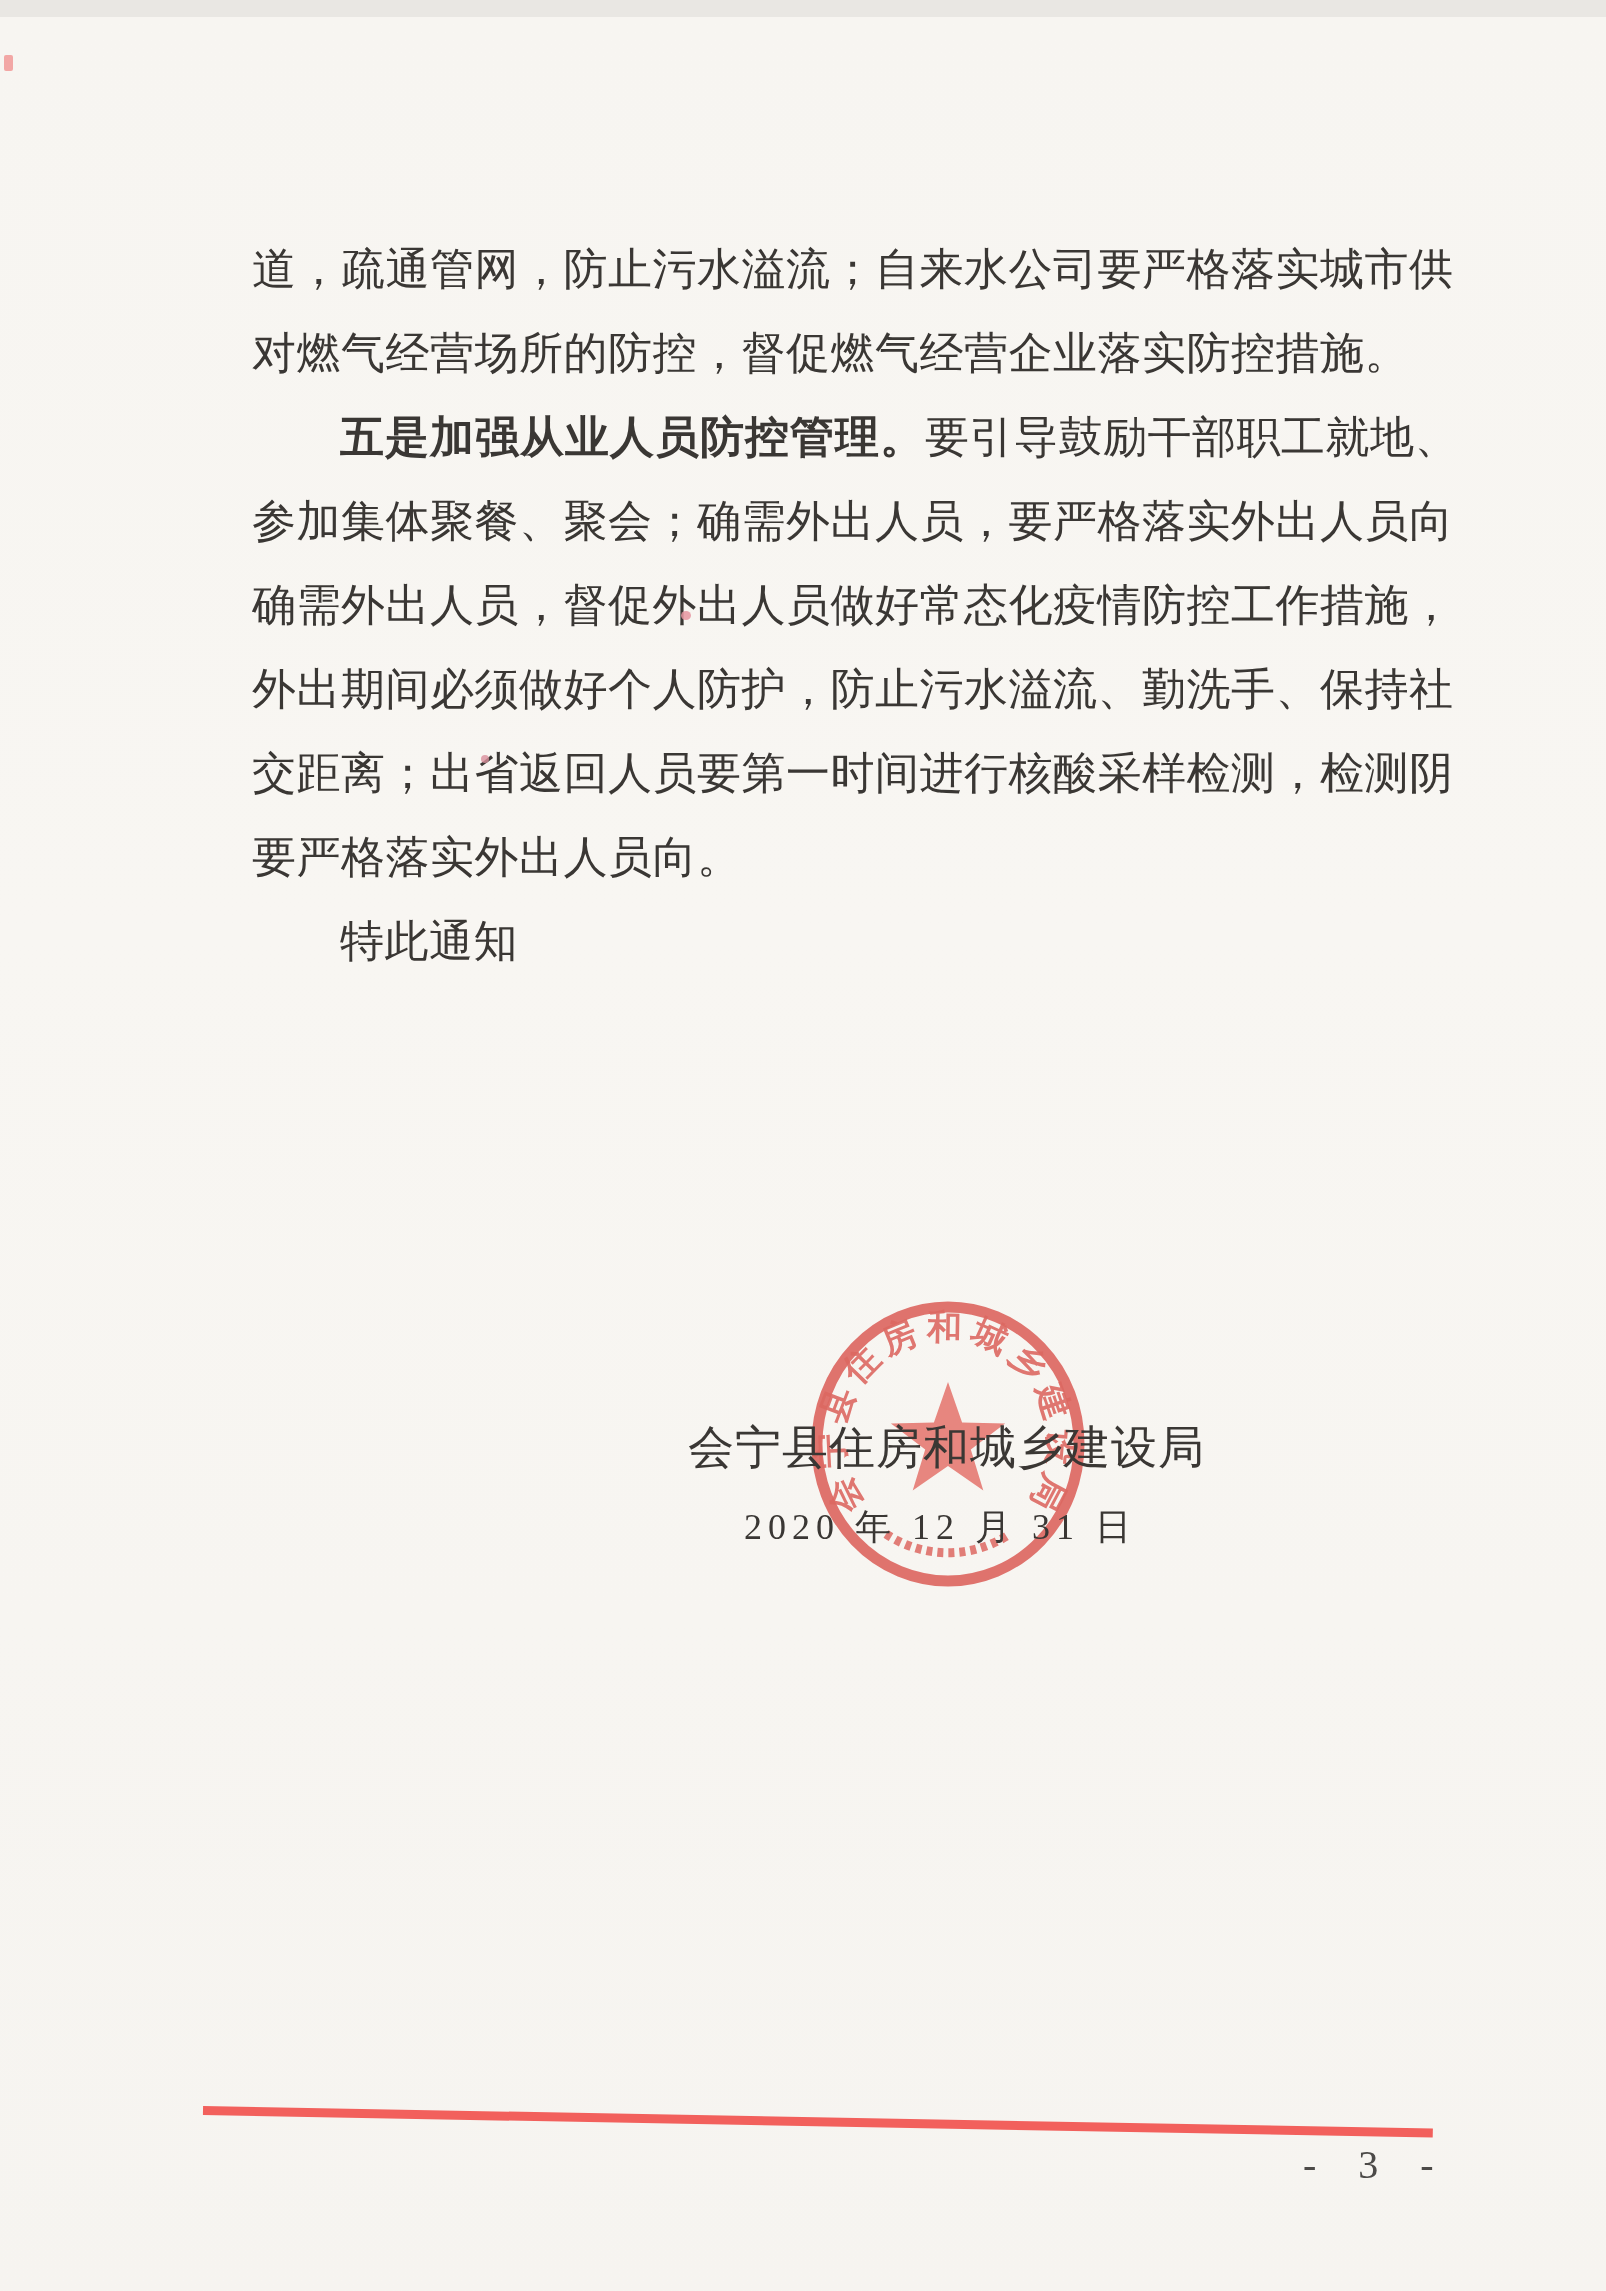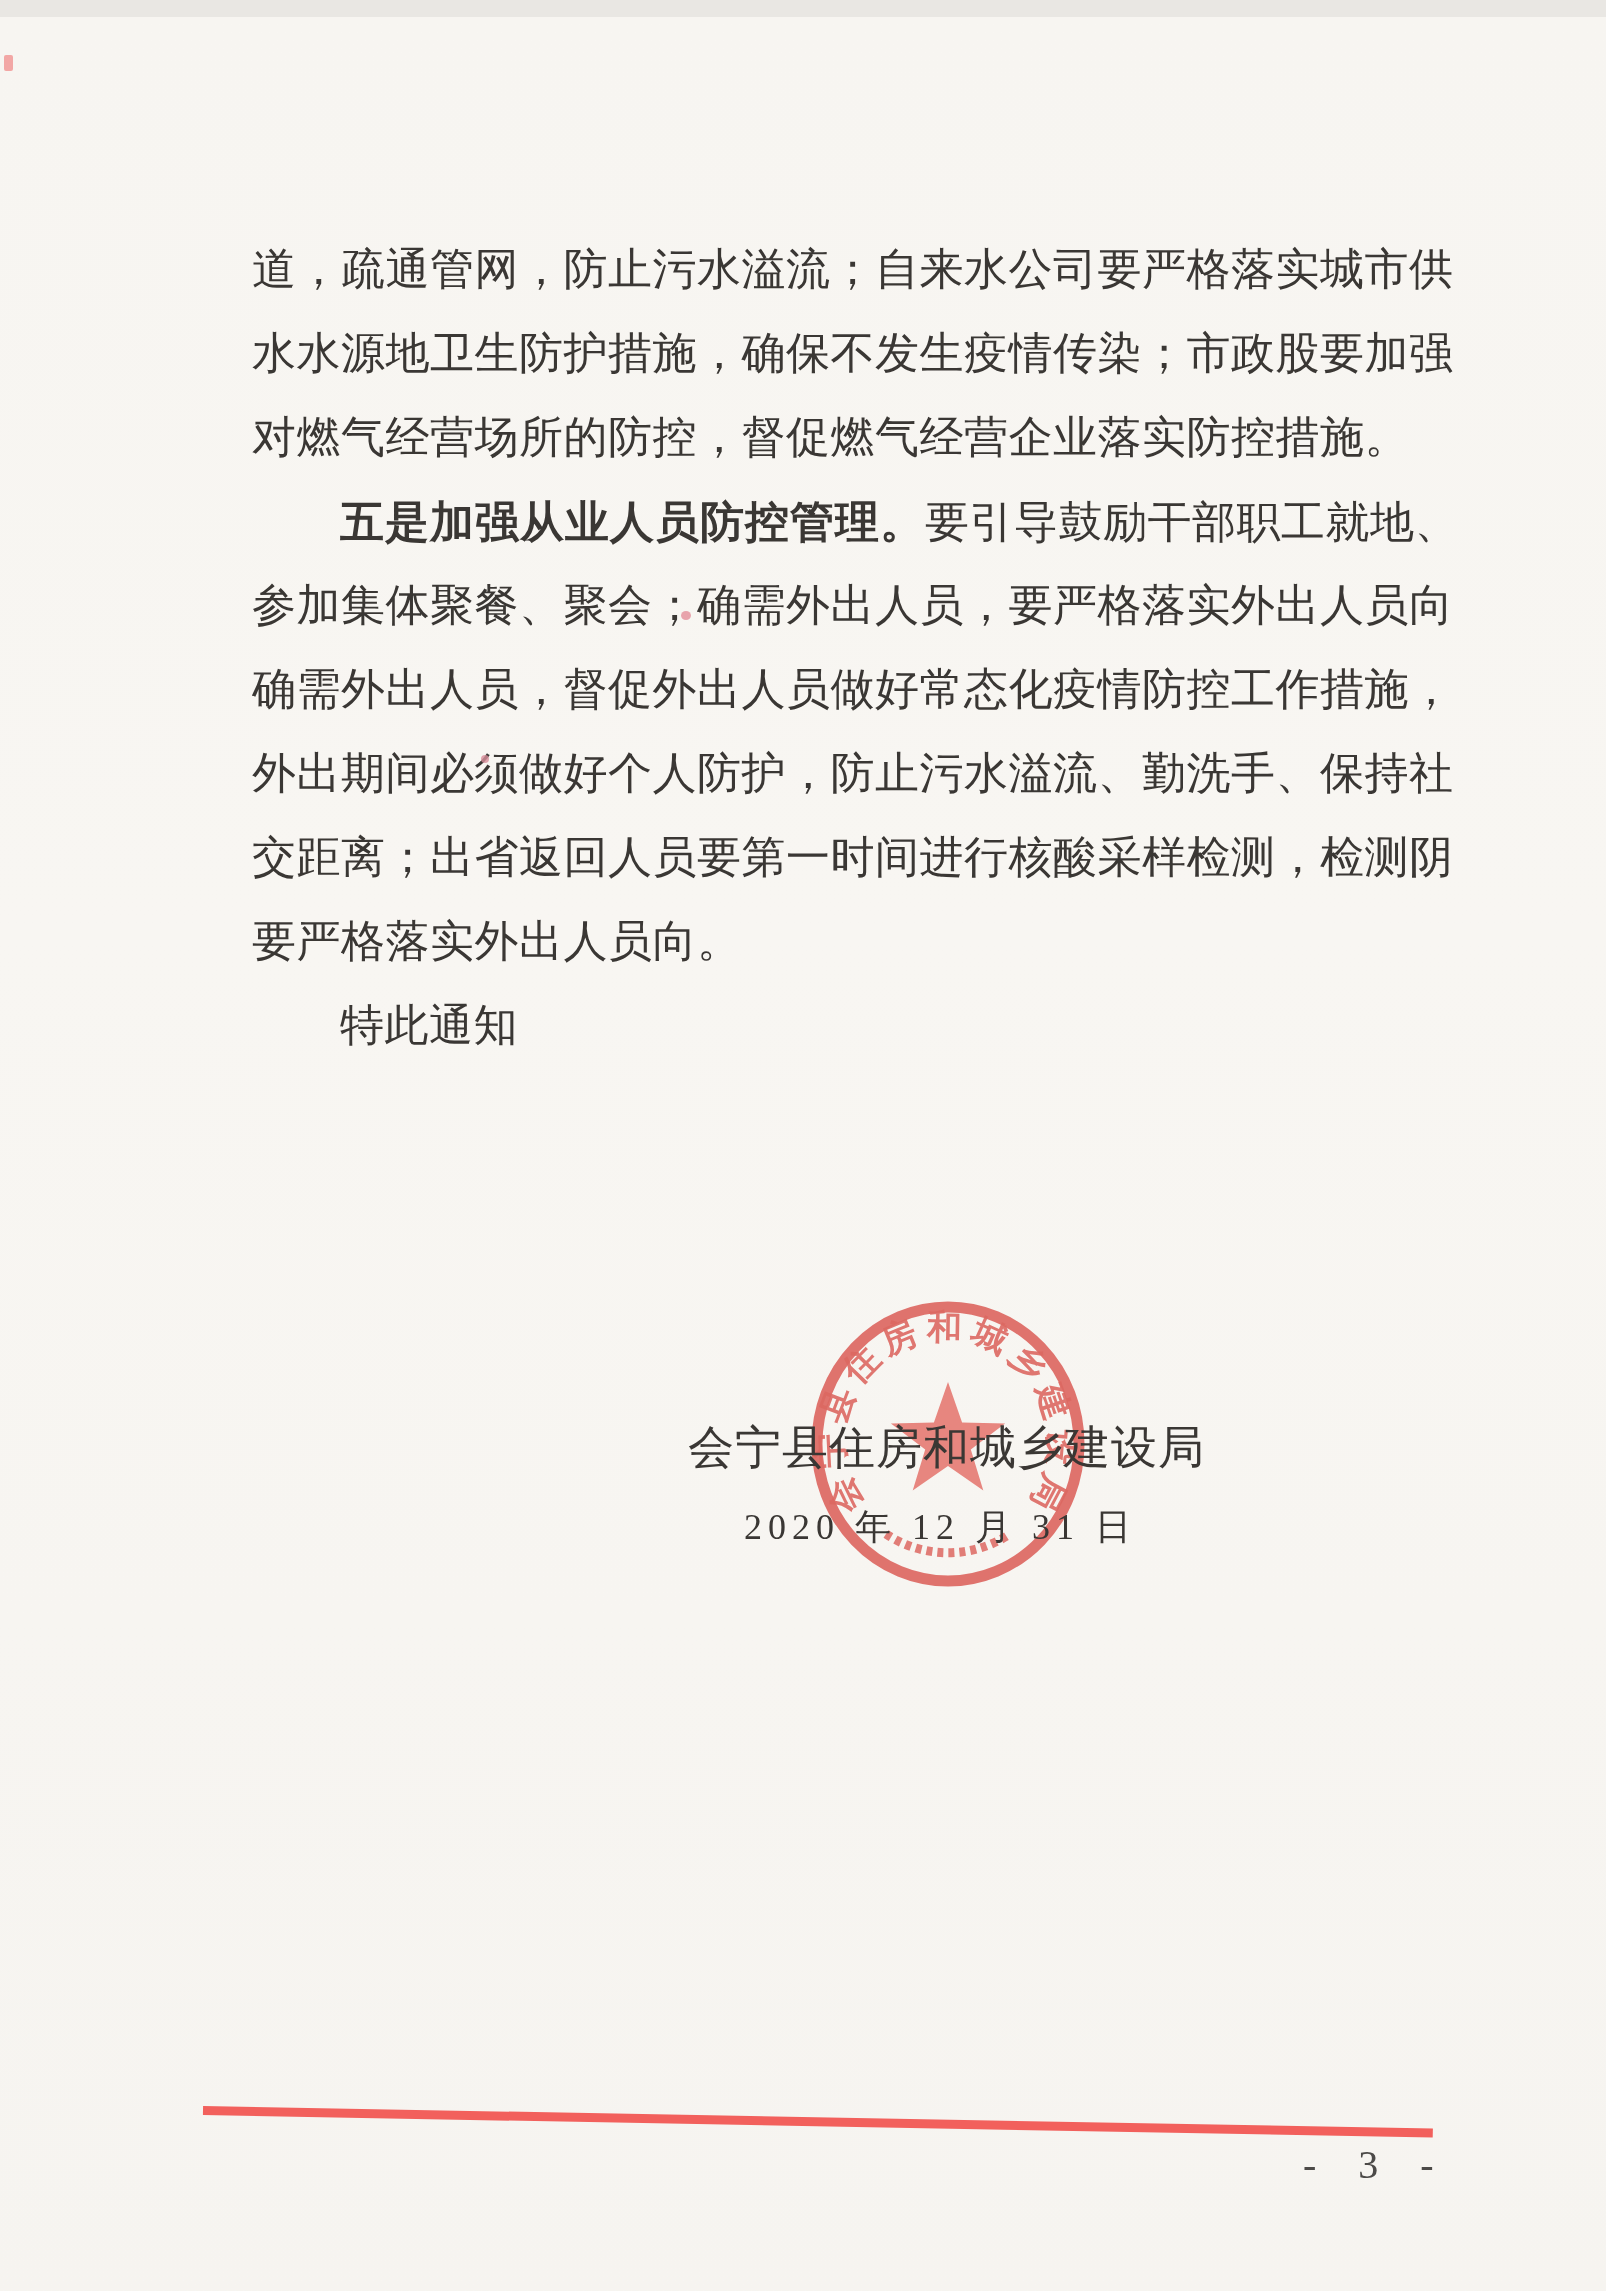--- a/index.html
+++ b/index.html
@@ -24,21 +24,21 @@
   .line {
     text-align:justify;
     text-align-last:justify;
     white-space:nowrap;
     height:84px;
   }
   .line.endl { text-align-last:left; }
   .line.indent { padding-left:88px; }
   .lead-bold {
     font-weight:700;
-    font-family:Liberation Sans, sans-serif;
+    font-family:Liberation Mono, monospace;
     letter-spacing:1px;
   }
   
   .signature {
     position:absolute; left:688px; top:1400px;
     font-size:46px; letter-spacing:1px; z-index:3;
   }
   .sign-date {
     position:absolute; left:744px; top:1486px;
     font-size:36px; letter-spacing:6px; z-index:3;
@@ -70,21 +70,20 @@
   .speck.s3 { left:4px; top:38px; width:9px; height:16px; background:#e66; opacity:.55; border-radius:2px; }
 </style>
 </head>
 <body>
 
 <div class="page">
 
   <main class="body-text">
     <div class="para">
       <div class="line">道，疏通管网，防止污水溢流；自来水公司要严格落实城市供</div>
-      <div class="line">水水源地卫生防护措施，确保不发生疫情传染；市政股要加强</div>
       <div class="line endl">对燃气经营场所的防控，督促燃气经营企业落实防控措施。</div>
     </div>
     <div class="para">
       <div class="line indent"><span class="lead-bold">五是加强从业人员防控管理。</span><span>要引导鼓励干部职工就地、</span></div>
       <div class="line">参加集体聚餐、聚会；确需外出人员，要严格落实外出人员向</div>
       <div class="line">确需外出人员，督促外出人员做好常态化疫情防控工作措施，</div>
       <div class="line">外出期间必须做好个人防护，防止污水溢流、勤洗手、保持社</div>
       <div class="line">交距离；出省返回人员要第一时间进行核酸采样检测，检测阴</div>
       <div class="line endl">要严格落实外出人员向。</div>
     </div>

